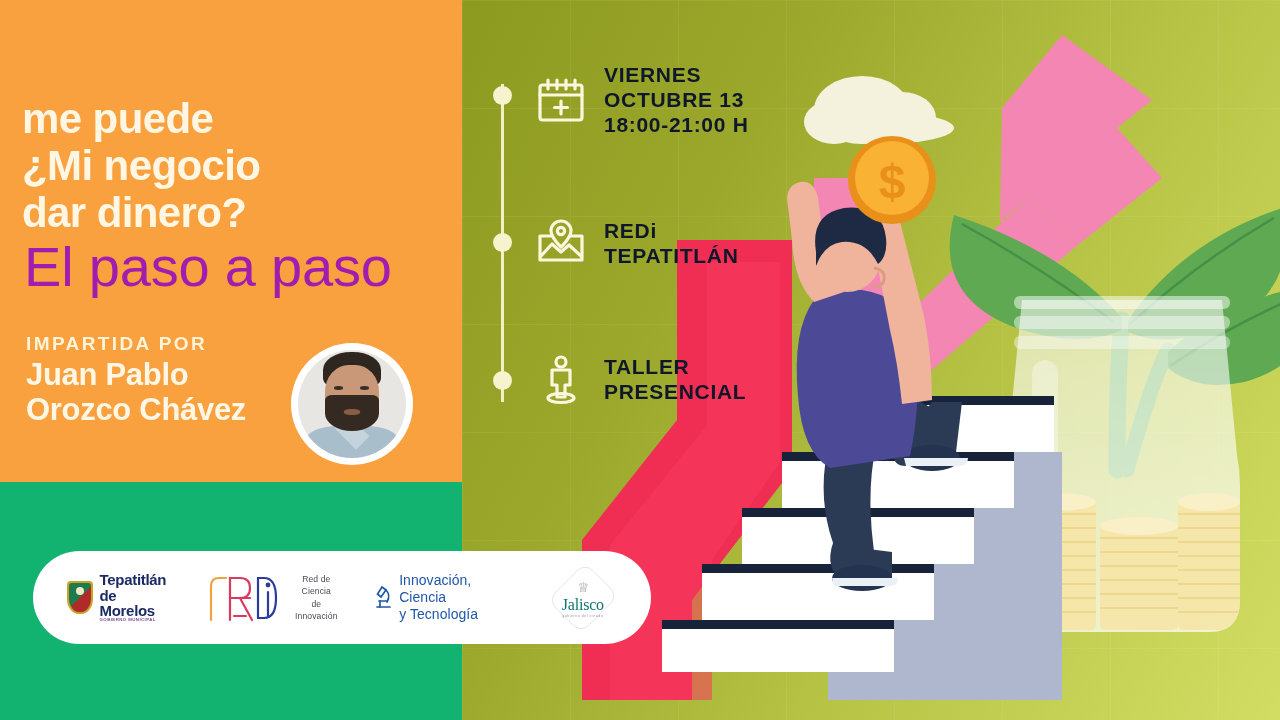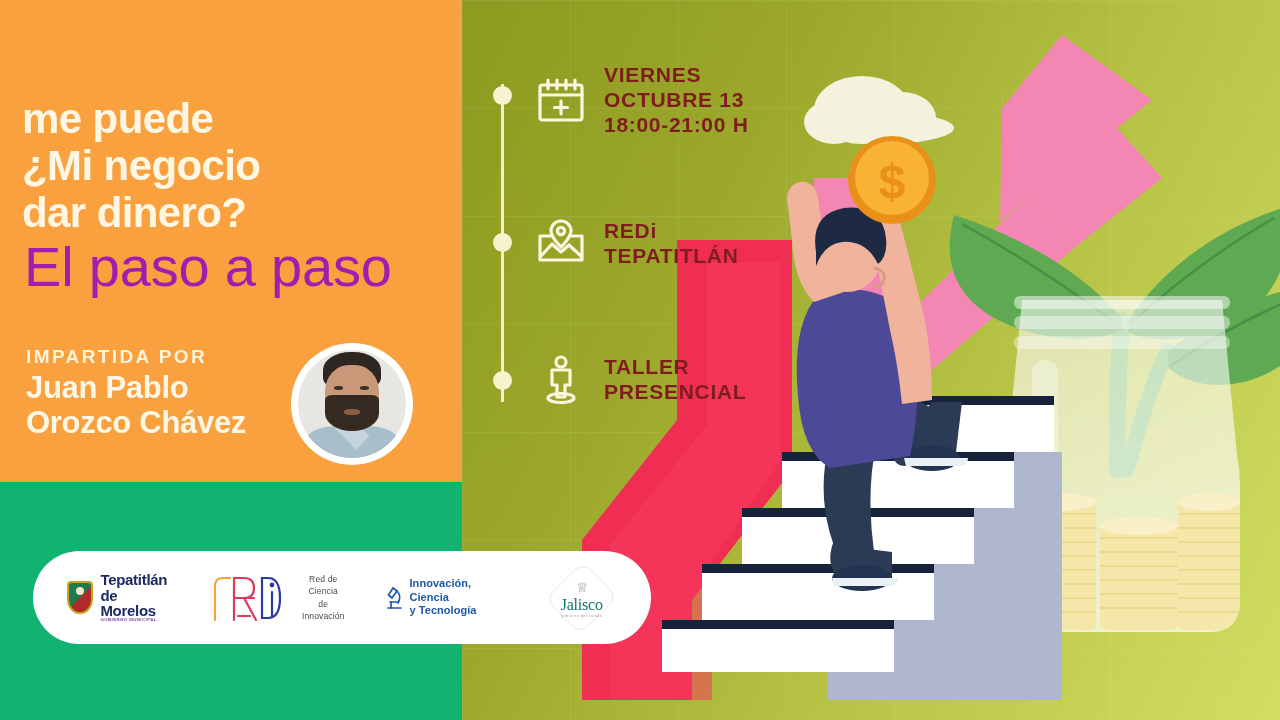--- a/index.html
+++ b/index.html
@@ -17,21 +17,21 @@
   .headline { position:absolute; left:22px; top:95px; width:420px; }
   .headline .l {
     display:block; color:#FFF7E3; font-weight:800; font-size:42px;
     line-height:47px; letter-spacing:-0.6px;
   }
   .subhead {
     position:absolute; left:24px; top:245px; color:#a21caf;
     font-size:56px; font-weight:400; line-height:44px; letter-spacing:-0.2px;
   }
 
-  .speaker { position:absolute; left:26px; top:344px; width:300px; }
+  .speaker { position:absolute; left:26px; top:331px; width:300px; }
   .speaker .eyebrow {
     color:#FFF3D8; font-size:19px; font-weight:700;
     letter-spacing:2.4px; line-height:26px;
   }
   .speaker .name {
     color:#FFF7E6; font-size:31px; font-weight:800;
     line-height:35px; letter-spacing:-0.3px; display:block;
   }
 
   .avatar {
@@ -90,21 +90,21 @@
   .divider-gap { width:36px; }
 
   .redi-mark { width:78px; height:52px; position:relative; margin-right:9px; }
   .redi-mark svg { display:block; }
   .redi-text { line-height:1.45;text-align:center; }
   .redi-text div { font-size:8.6px; color:#4a4a52; letter-spacing:0.1px; }
 
   .ict { gap:6px; }
   .ict-icon { width:19px; height:26px; }
   .ict-text { line-height:1.22; }
-  .ict-text div { font-size:11px; font-weight:700; color:#1f57a8; letter-spacing:0.05px; }
+  .ict-text div { font-size:14px; font-weight:400; color:#1f57a8; letter-spacing:0.05px; }
 
   .jal {
     width:72px; height:76px; display:flex; align-items:center;
     justify-content:center; position:relative;
   }
   .jal-diamond {
     position:absolute; inset:0; border:1.2px solid #dcdcdc;
     border-radius:16px; transform:rotate(45deg) scale(0.70);
   }
   .jal-in { position:relative; text-align:center; }
@@ -135,21 +135,21 @@
   .row { position:relative; display:flex; align-items:center; min-height:60px; margin-bottom:76px; }
   .row:last-child { margin-bottom:0; }
   .dot {
     position:absolute; left:6px; width:19px; height:19px;
     border-radius:50%; background:#F7F3CF;
   }
   .row-icon { width:52px; height:52px; margin-left:48px; flex:0 0 52px; }
   .row-icon svg { display:block; }
   .row-text { margin-left:17px; }
   .row-text div {
-    color:#7f1d1d; font-size:21px; font-weight:800;
+    color:#0f172a; font-size:21px; font-weight:800;
     line-height:25px; letter-spacing:0.7px;
   }
 
   
   .illo { position:absolute; left:462px; top:0; width:818px; height:720px; z-index:2; }
   .illo svg { display:block; }
 </style>
 </head>
 <body>
 

